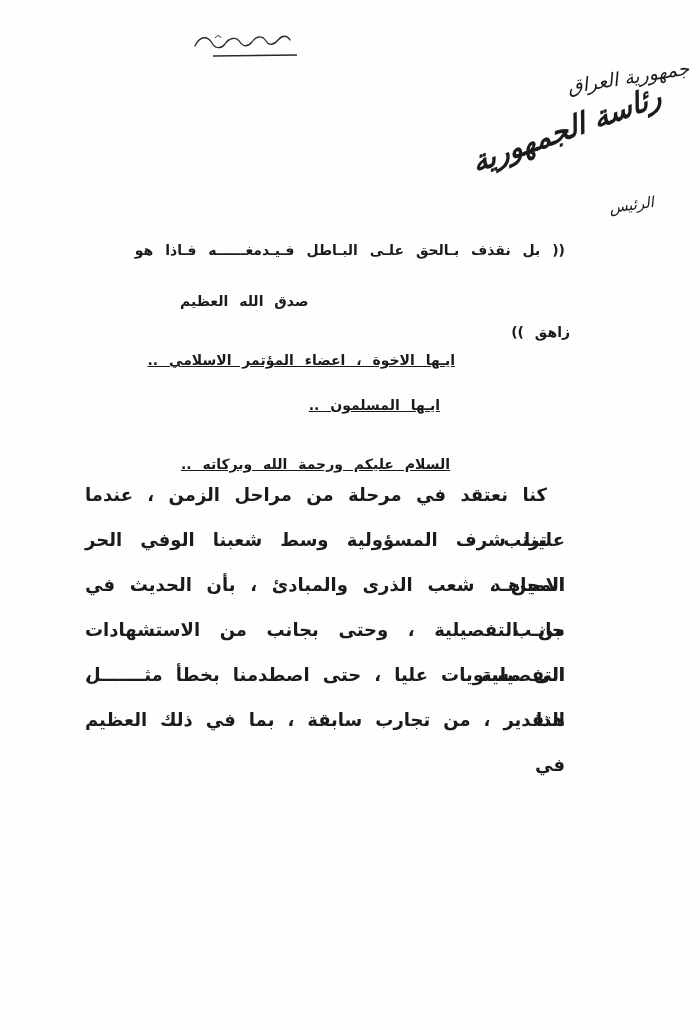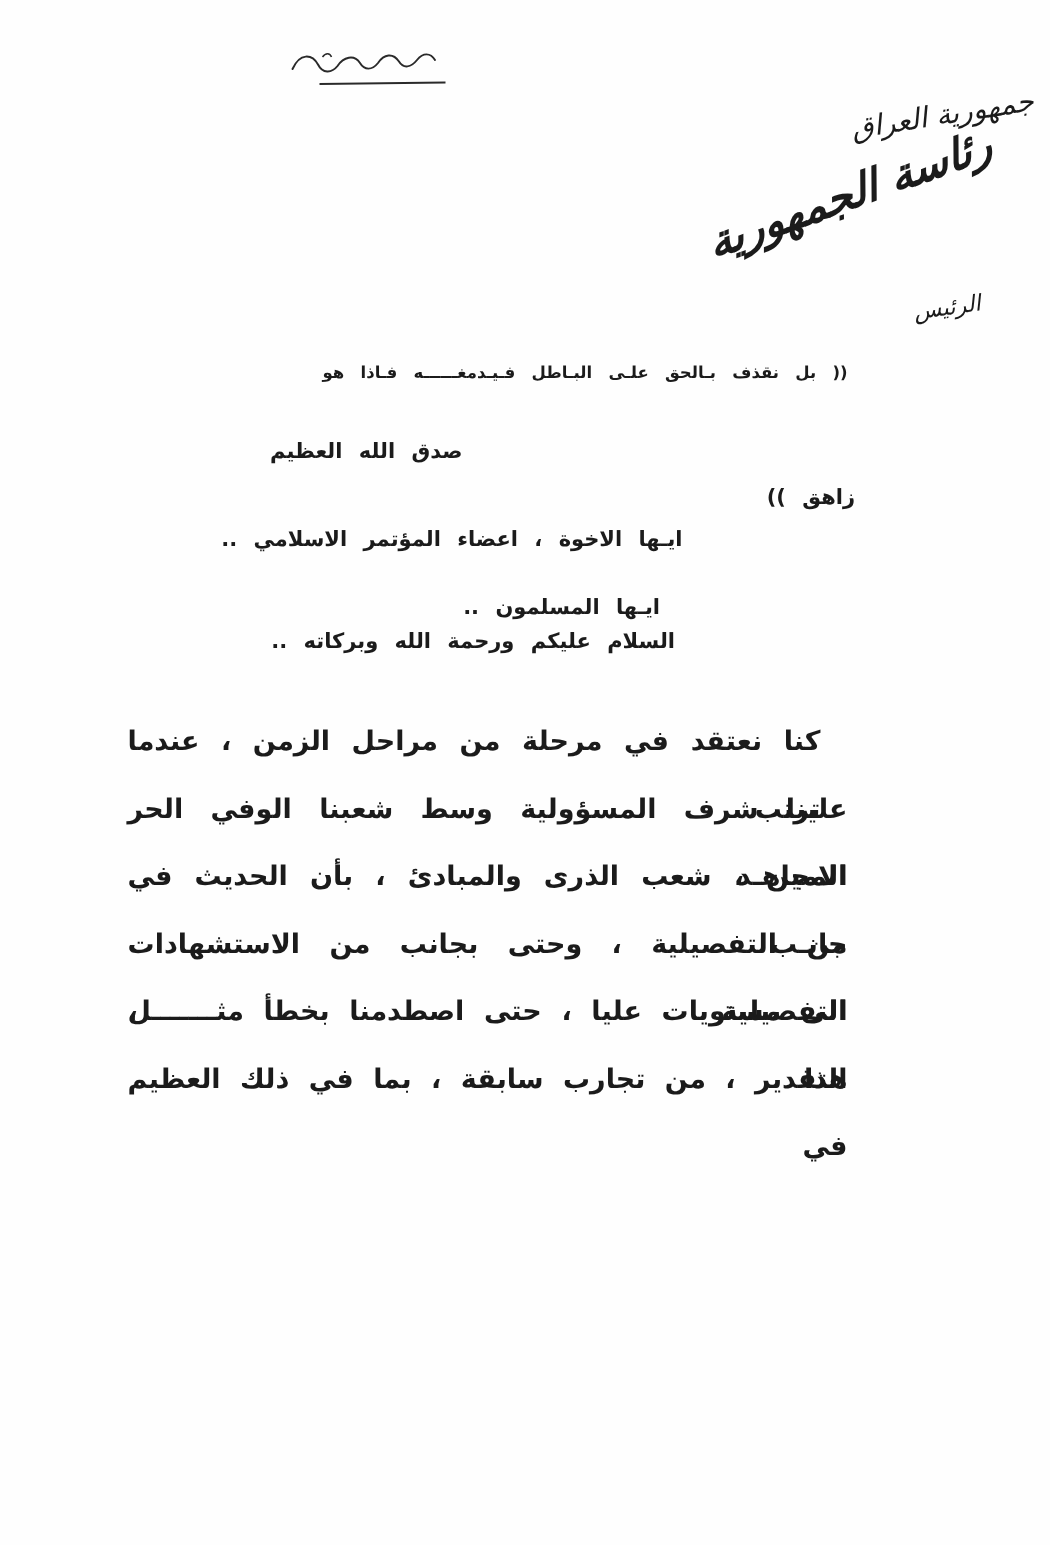--- a/index.html
+++ b/index.html
@@ -30,38 +30,38 @@
   }
   .lh-title{
     position:absolute;top:196px;right:46px;
     font-size:15px;font-style:italic;
     transform:rotate(-8deg);
     white-space:nowrap;
   }
   
   .quote-l1{
     position:absolute;top:242px;left:101px;right:135px;
-    font-size:11px;font-weight:bold;
+    font-size:14px;font-weight:bold;
     text-align:right;word-spacing:7px;white-space:nowrap;
   }
   .quote-l2{
     position:absolute;top:293px;left:85px;right:130px;height:22px;
     font-size:14px;font-weight:bold;
   }
   .q-cont{position:absolute;right:0;top:0;word-spacing:6px;white-space:nowrap;margin-top:31px;}
   .q-attr{position:absolute;left:95px;top:0;word-spacing:6px;white-space:nowrap;}
   
   .salute{
     position:absolute;
     font-size:14px;font-weight:bold;
-    word-spacing:6px;white-space:nowrap;text-align:left;
+    word-spacing:6px;white-space:nowrap;text-align:left;text-decoration:underline;
   }
   .s0{top:352px;right:245px;}
   .s1{top:397px;right:260px;}
-  .s2{top:420px;right:250px;}
+  .s2{top:456px;right:250px;}
   
   .body-text{
     position:absolute;top:472px;left:85px;right:135px;
     font-size:18px;font-weight:bold;
   }
   .bline{
     line-height:45px;height:45px;
     text-align:justify;text-align-last:justify;
     word-spacing:5px;
     direction:rtl;

